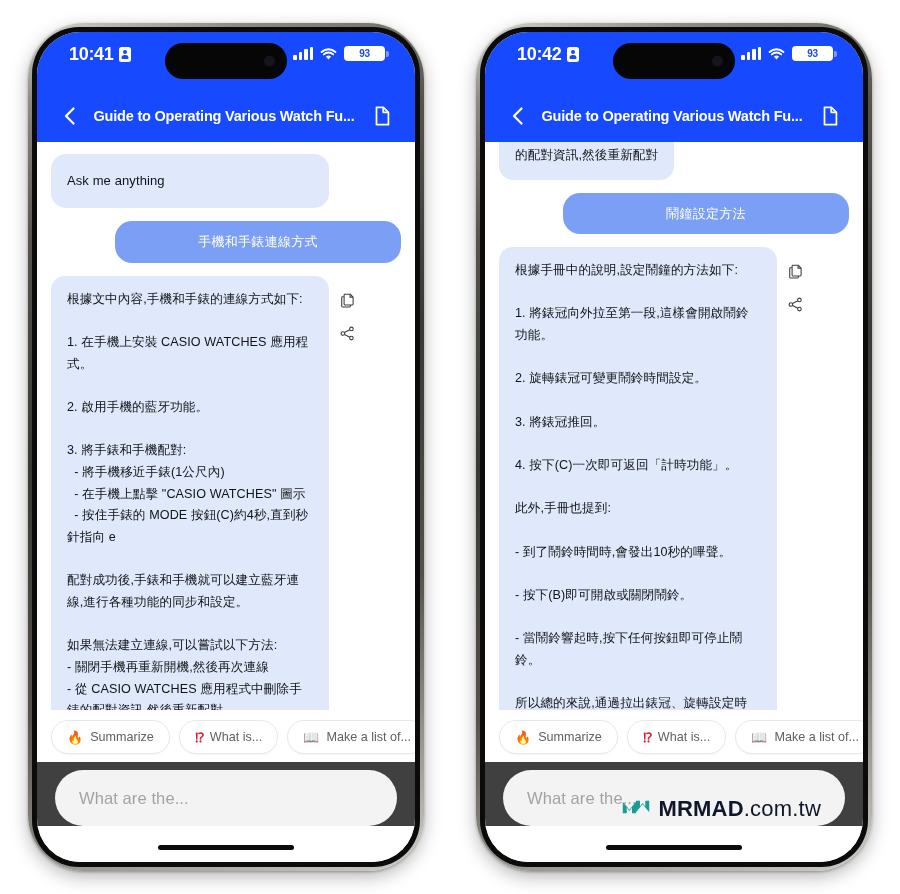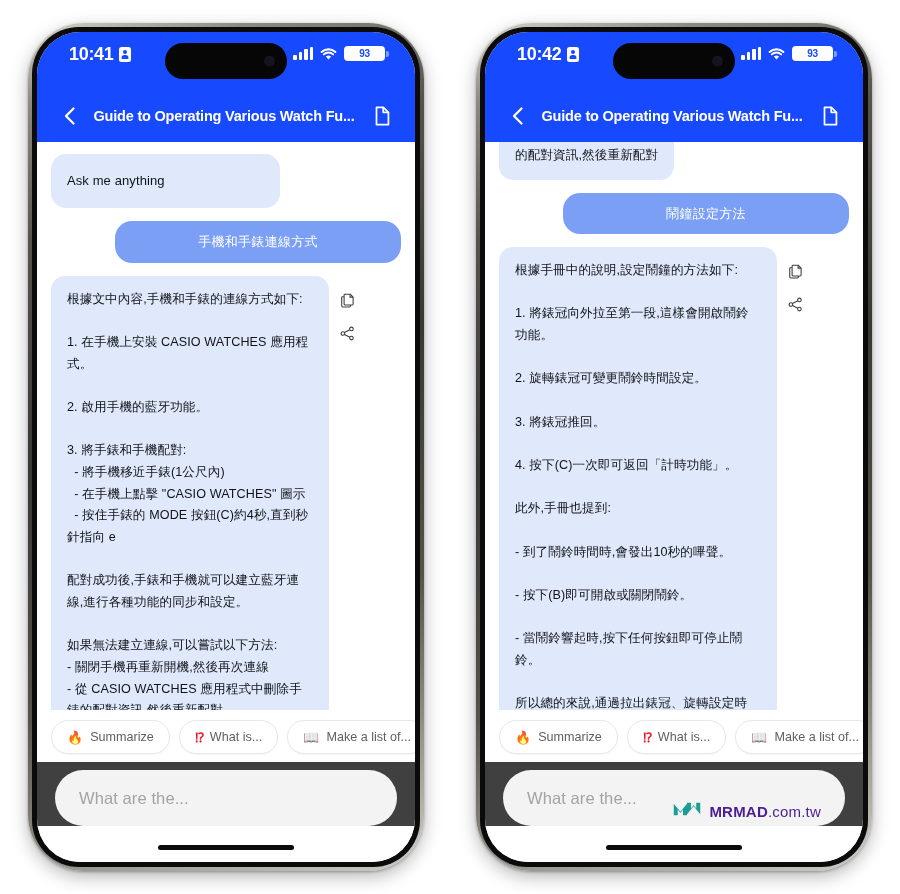--- a/index.html
+++ b/index.html
@@ -204,21 +204,21 @@
     background: #dfe9fb;
     border-radius: 14px;
     padding: 13px 16px;
     color: #111318;
     font-size: 12.6px;
     line-height: 1.72;
     letter-spacing: 0.1px;
     white-space: pre-wrap;
     word-break: break-word;
   }
-  .bubble-ai.greeting { padding: 16px 16px; font-size: 13px; border-radius: 15px; max-width: 278px; width: 229px;}
+  .bubble-ai.greeting { padding: 16px 16px; font-size: 13px; border-radius: 15px; max-width: 278px; width: 278px;}
   .bubble-ai.clipped-top {
     border-radius: 0 0 14px 14px;
     padding-top: 3px;
   }
 
   .bubble-user {
     align-self: flex-end;
     max-width: 290px;
     background: #7c9ff6;
     color: #ffffff;
@@ -310,22 +310,22 @@
   .watermark {
     position: absolute;
     right: 42px;
     bottom: 40px;
     display: flex;
     align-items: center;
     gap: 7px;
     z-index: 5;
   }
   .wm-text {
-    font-size: 15px;
-    color: #4c1d95;
+    font-size: 22px;
+    color: #0f172a;
     letter-spacing: 0.2px;
     font-weight: bold;
   }
   .wm-text .dom { font-weight: normal; }
 </style>
 </head>
 <body>
 
 <div class="stage">
 

